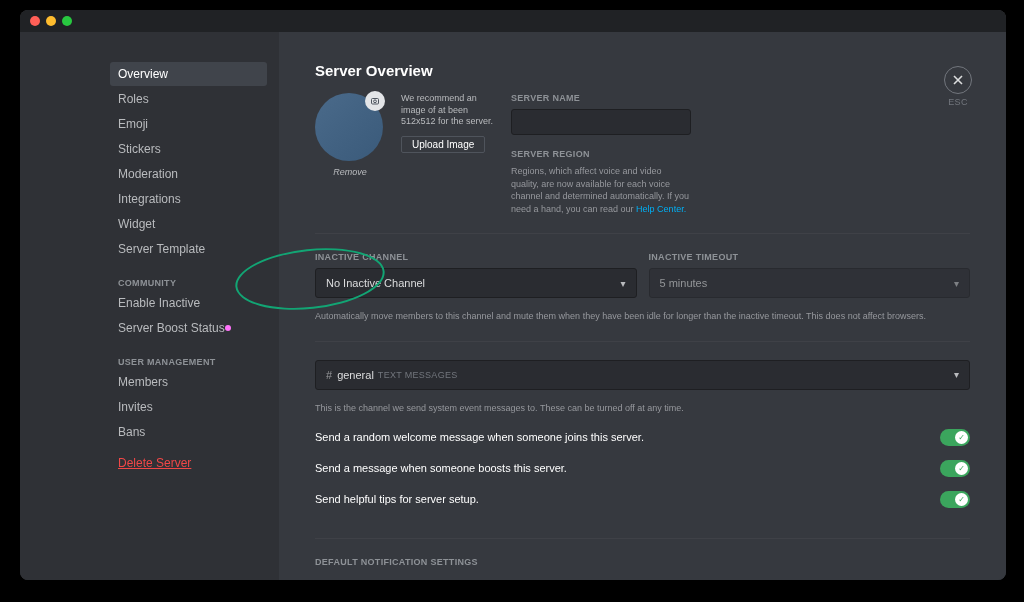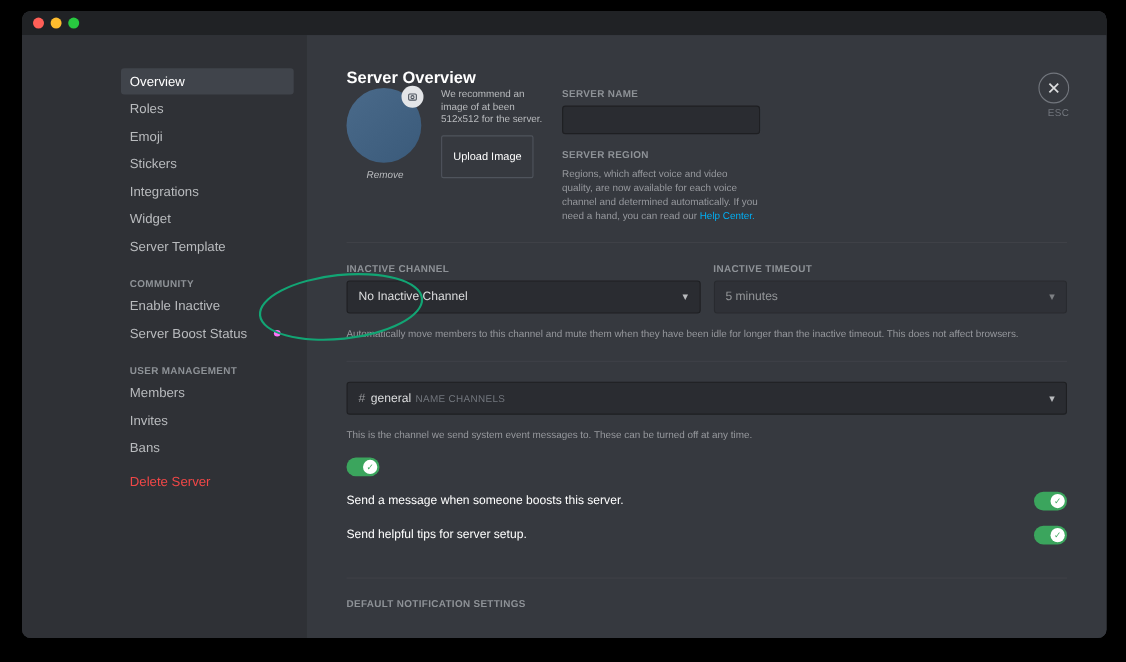--- a/index.html
+++ b/index.html
@@ -6,39 +6,39 @@
 body { background:#000; width:1024px; height:602px; overflow:hidden; position:relative; }
 .window { position:absolute; top:10px; left:20px; width:986px; height:570px; background:#36393f; border-radius:8px; overflow:hidden; box-shadow:0 10px 40px rgba(0,0,0,.5); }
 .titlebar { height:22px; background:#202225; display:flex; align-items:center; padding-left:10px; gap:6px; }
 .dot { width:10px; height:10px; border-radius:50%; }
 .red{background:#ff5f57}.yellow{background:#febc2e}.green{background:#28c840}
 .body { display:flex; height:calc(100% - 22px);border-radius:10px;}
 .sidecol { width:259px; background:#2f3136; padding:30px 12px 12px 90px; overflow:hidden;}
 .side-list { display:flex; flex-direction:column; }
 .item { font-size:12px; color:#b9bbbe; padding:5px 8px; border-radius:3px; cursor:pointer; margin-bottom:1px;}
 .item.active { background:#40444b; color:#fff; }
-.item.danger { color:#f04747; margin-top:6px;}
+.item.danger { color:#f04747; margin-top:6px;text-decoration:underline;}
 .header { font-size:9px; font-weight:700; color:#8e9297; letter-spacing:.3px; text-transform:uppercase; padding:6px 8px 3px; margin-top:10px;}
 .header:first-child{margin-top:0;}
-.boost-row { display:flex;align-items:center;justify-content:space-between;}
+.boost-row { display:flex;align-items:center;justify-content:flex-start;}
 .pink-dot{width:6px;height:6px;border-radius:50%;background:#ff73fa;margin-right:4px;}
 .highlight { position:absolute; border:2.5px solid #12a574; width:150px; height:60px; border-radius:50%; left:215px; top:239px; pointer-events:none; transform:rotate(-6deg);}
 .main { flex:1; background:#36393f; padding:30px 36px 0 36px; overflow-y:auto; position:relative;}
-.close { position:absolute; right:34px; top:34px; text-align:right;}
+.close { position:absolute; right:34px; top:34px; text-align:center;}
 .close-btn{width:28px;height:28px;border:1.7px solid #72767d;border-radius:50%;display:flex;align-items:center;justify-content:center;color:#dcddde;cursor:pointer;font-size:14px;}
 .close-lbl{font-size:9px;color:#72767d;margin-top:3px;letter-spacing:.3px;}
-h2{color:#fff;font-size:15px;font-weight:600;margin-bottom:1px;}
+h2{color:#fff;font-size:15px;font-weight:600;margin-bottom:14px;}
 .row{display:flex;gap:16px;}
 .avatar-col{text-align:center;width:70px;font-style:italic;}
 .avatar{width:68px;height:68px;border-radius:50%;background:linear-gradient(135deg,#4a6a8a,#3a5a7a);position:relative;filter:blur(.3px);}
 .avatar-badge{position:absolute;right:-2px;top:-2px;width:20px;height:20px;border-radius:50%;background:#e3e5e8;display:flex;align-items:center;justify-content:center;font-size:10px;color:#4f5660;}
 .remove{font-size:9px;color:#b9bbbe;margin-top:6px;cursor:pointer;}
 .rec-col{width:94px;}
 .rec{font-size:9px;color:#b9bbbe;line-height:1.3;}
-.btn-out{margin-top:8px;border:1px solid #4f545c;background:transparent;color:#fff;font-size:10px;padding:13px 10px;border-radius:2px;cursor:pointer;}
+.btn-out{margin-top:8px;border:1px solid #4f545c;background:transparent;color:#fff;font-size:10px;padding:2px 10px;border-radius:2px;cursor:pointer;}
 .field-col{flex:1;max-width:180px;}
 .lab{font-size:9px;font-weight:700;letter-spacing:.3px;color:#8e9297;text-transform:uppercase;margin-bottom:6px;}
 .input{width:100%;height:26px;background:#2a2c31;border:1px solid #1e1f22;border-radius:3px;}
 .region{margin-top:14px;}
 .desc{font-size:9px;color:#96989d;line-height:1.4;}
 .link{color:#00aff4;cursor:pointer;}
 .divider{height:1px;background:#3f4147;margin:18px 0;}
 .grid2{display:flex;gap:12px;}
 .sel{position:relative;flex:1;height:30px;background:#2a2c31;border:1px solid #1e1f22;border-radius:3px;display:flex;align-items:center;padding:0 10px;color:#dcddde;font-size:11px;cursor:pointer;}
 .sel.dis{opacity:.55;}
@@ -62,20 +62,21 @@
     <div class="dot yellow"></div>
     <div class="dot green"></div>
   </div>
   <div class="body">
     <div class="sidecol">
       <div class="side-list">
         <div class="item active">Overview</div>
         <div class="item">Roles</div>
         <div class="item">Emoji</div>
         <div class="item">Stickers</div>
+        <div class="item">Moderation</div>
         <div class="item">Integrations</div>
         <div class="item">Widget</div>
         <div class="item">Server Template</div>
         <div class="header">COMMUNITY</div>
         <div class="item">Enable Inactive</div>
         <div class="item boost-row">
           <span>Server Boost Status</span>
           <span class="pink-dot"></span>
         </div>
         <div class="header">USER MANAGEMENT</div>
@@ -142,26 +143,27 @@
           </div>
         </div>
       </div>
       <div class="help">Automatically move members to this channel and mute them when they have been idle for longer than the inactive timeout. This does not affect browsers.</div>
 
       <div class="divider"></div>
 
       <div class="sel wide">
         <span class="hash">#</span>
         <span>general</span>
-        <span class="mut">NAME CHANNELS</span>
+        <span class="mut">TEXT MESSAGES</span>
         <span class="chev">▾</span>
       </div>
       <div class="help">This is the channel we send system event messages to. These can be turned off at any time.</div>
 
       <div class="toggle-row">
+        <div class="tog-lbl">Send a random welcome message when someone joins this server.</div>
         <div class="switch">
             <div class="knob">✓</div>
           </div>
       </div>
       <div class="toggle-row">
         <div class="tog-lbl">Send a message when someone boosts this server.</div>
         <div class="switch">
             <div class="knob">✓</div>
           </div>
       </div>

